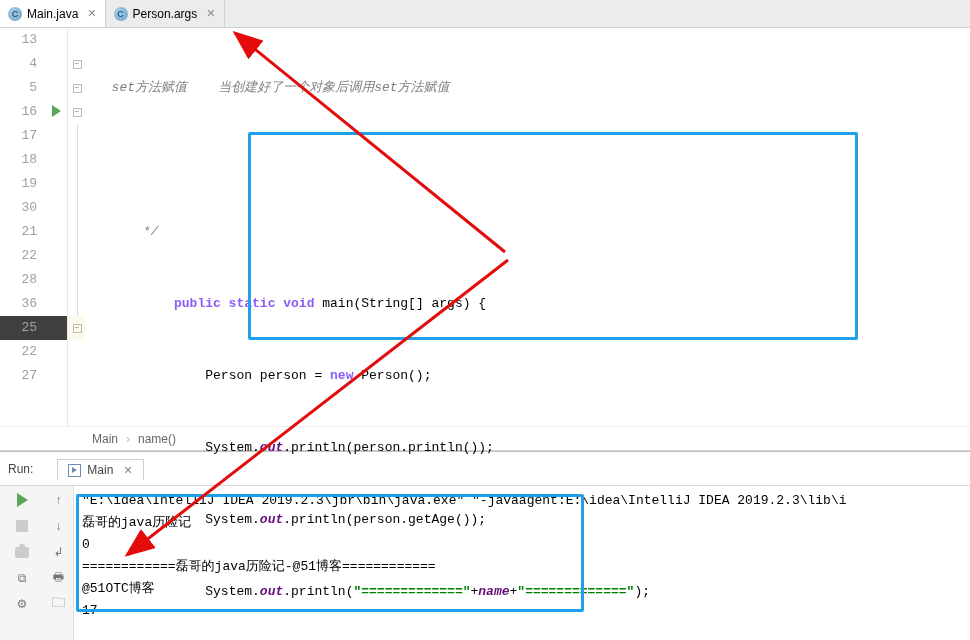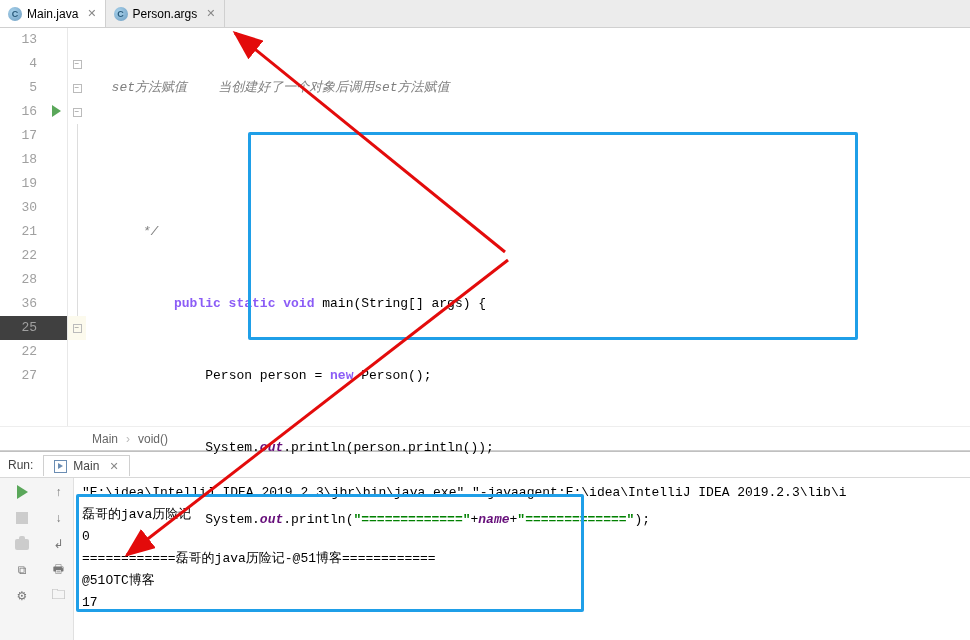--- a/index.html
+++ b/index.html
@@ -110,25 +110,25 @@
       gap: 8px;
     }
     .bc-sep { color: #bbb; }
     .run-panel {
       border-top: 1px solid #c0c0c0;
       height: 210px;
       display: flex;
       flex-direction: column;
     }
     .run-header {
-      height: 26px;
+      height: 34px;
       display: flex;
       align-items: center;
       padding-left: 8px;
-      gap: 10px;
+      gap: 24px;
       font-size: 12px;
       color: #444;
       border-bottom: 1px solid #d8d8d8;
     }
     .run-tab {
       display:flex; align-items:center; gap:6px;
       padding: 3px 10px;
       background: #fff;
       border: 1px solid #d0d0d0;
       border-bottom: none;
@@ -253,35 +253,36 @@
         <div class="fb-line"></div>
         <div class="fb-line"></div>
       </div>
     <div class="code">
       <div class="code-line"><span class="cm-comment">  <span>set方法赋值    当创建好了一个对象后调用set方法赋值</span></span></div>
       <div class="code-line"></div>
       <div class="code-line">      <span class="cm-comment">*/</span></div>
       <div class="code-line">          <span class="cm-keyword">public static void</span><span> main</span><span>(String[] args) {</span></div>
       <div class="code-line">      <span>        Person person = </span><span class="cm-keyword">new</span><span> Person();</span></div>
       <div class="code-line">      <span>        System.</span><span class="cm-field">out</span><span>.println(person.println());</span></div>
+      <div class="code-line">      <span>        System.</span><span class="cm-field">out</span><span>.println(person.getAge());</span></div>
       <div class="code-line">      <span>        System.</span><span class="cm-field">out</span><span>.println(</span><span class="cm-str">"============="</span><span>+</span><span class="cm-field" style="">name</span><span>+</span><span class="cm-str">"============="</span><span>);</span></div>
       
       
       
       
       
       
       
     </div>
   </div>
 
   <div class="breadcrumbs">
     <span>Main</span>
     <span class="bc-sep">›</span>
-    <span>void()</span>
+    <span>name()</span>
   </div>
 </div>
 
 <div class="run-panel">
   <div class="run-header">
     <span>Run:</span>
     <div class="run-tab">
       <span class="run-tab-icon"></span>
       <span>Main</span>
       <span class="tab-close">✕</span>

